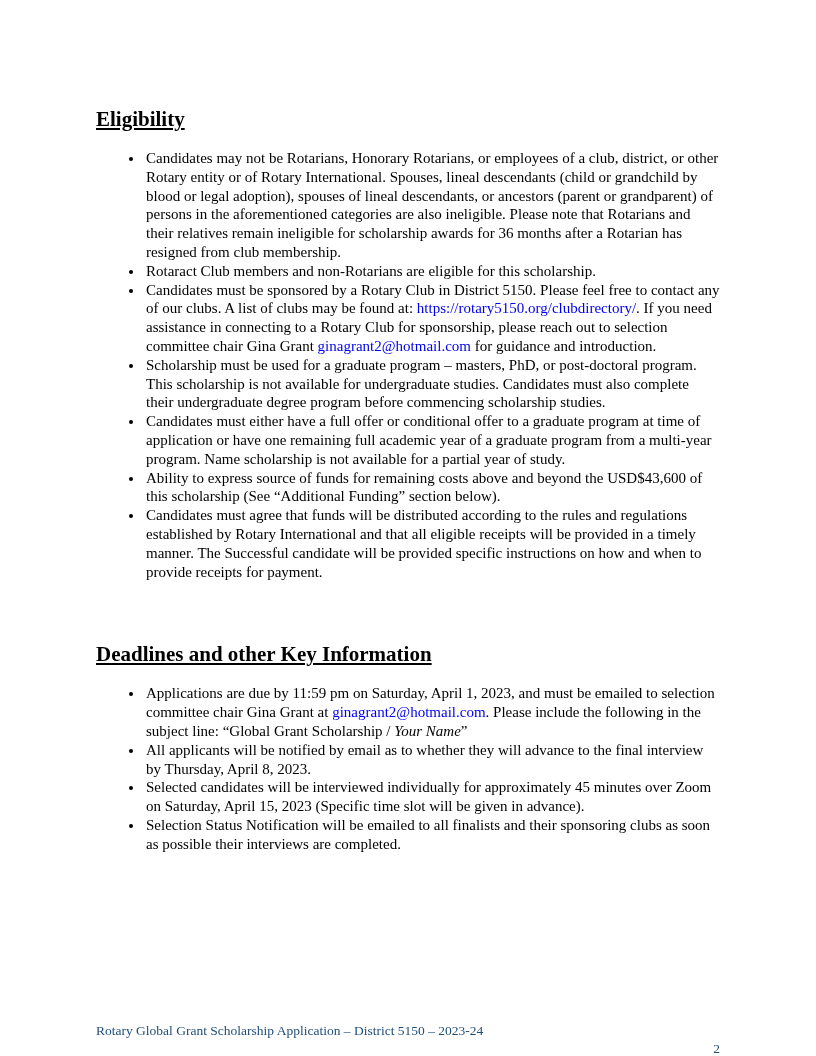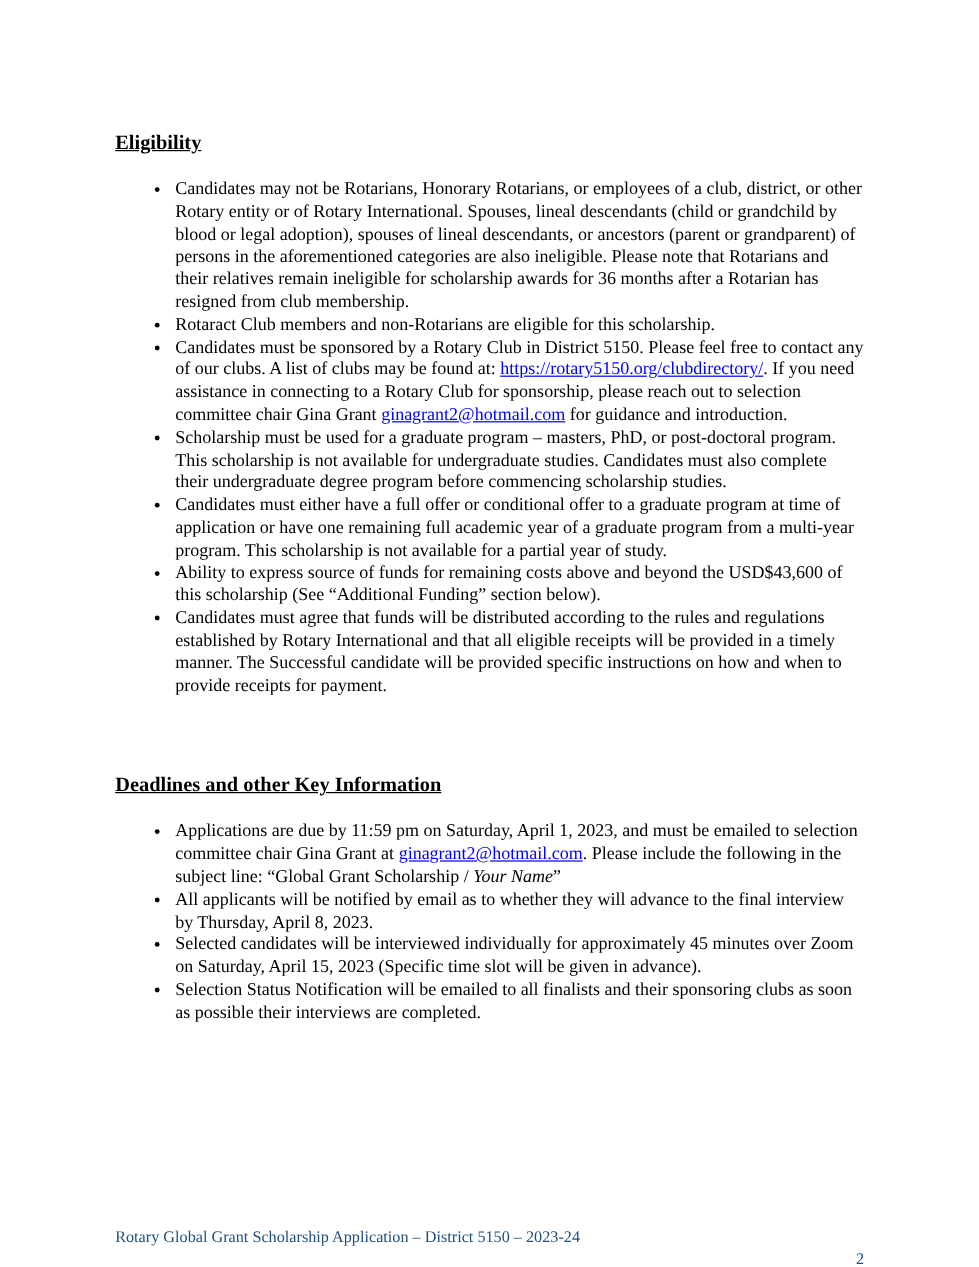--- a/index.html
+++ b/index.html
@@ -10,39 +10,38 @@
     background: #ffffff;
     box-sizing: border-box;
     padding: 108px 96px 0 96px;
     font-family: "Liberation Serif", "DejaVu Serif", serif;
     font-size: 15px;
     line-height: 18.8px;
     color: #000000;
     overflow: hidden;
   }
   .section-heading {
-    font-size: 17px;
+    font-size: 21px;
     font-weight: bold;
     text-decoration: underline;
     margin: 0;
     line-height: 22px;
     color: #000000;
   }
   .section-heading.second { margin-top: 62px; }
   ul.bullet-list {
     margin: 19px 0 0 0;
     padding: 0 0 0 48px;
   }
   ul.bullet-list li {
     margin: 0;
     padding: 0 0 0 2px;
   }
   .doc-link {
     color: var(--color-link, #0000EE);
-    text-decoration: underline;
     cursor: pointer;
     word-break: break-all;
   }
   .italic { font-style: italic; margin-top: 27px; }
   .footer {
     position: absolute;
     left: 96px;
     right: 96px;
     top: 977px;
     color: var(--color-footer, #1F4E79);
@@ -60,21 +59,21 @@
 
 <div class="page">
 
   <h2 class="section-heading">Eligibility</h2>
 
   <ul class="bullet-list">
     <li>Candidates may not be Rotarians, Honorary Rotarians, or employees of a club, district, or other Rotary entity or of Rotary International.  Spouses, lineal descendants (child or grandchild by blood or legal adoption), spouses of lineal descendants, or ancestors (parent or grandparent) of persons in the aforementioned categories are also ineligible. Please note that Rotarians and their relatives remain ineligible for scholarship awards for 36 months after a Rotarian has resigned from club membership.</li>
     <li>Rotaract Club members and non-Rotarians are eligible for this scholarship.</li>
     <li><span>Candidates must be sponsored by a Rotary Club in District 5150. Please feel free to contact any of our clubs. A list of clubs may be found at: </span><a class="doc-link">https://rotary5150.org/clubdirectory/</a><span>.  If you need assistance in connecting to a Rotary Club for sponsorship, please reach out to selection committee chair Gina Grant </span><a class="doc-link">ginagrant2@hotmail.com</a><span> for guidance and introduction.</span></li>
     <li>Scholarship must be used for a graduate program – masters, PhD, or post-doctoral program. This scholarship is not available for undergraduate studies. Candidates must also complete their undergraduate degree program before commencing scholarship studies.</li>
-    <li>Candidates must either have a full offer or conditional offer to a graduate program at time of application or have one remaining full academic year of a graduate program from a multi-year program. This scholarship is not available for a partial year of study.</li>
+    <li>Candidates must either have a full offer or conditional offer to a graduate program at time of application or have one remaining full academic year of a graduate program from a multi-year program. Name scholarship is not available for a partial year of study.</li>
     <li>Ability to express source of funds for remaining costs above and beyond the USD$43,600 of this scholarship (See “Additional Funding” section below).</li>
     <li>Candidates must agree that funds will be distributed according to the rules and regulations established by Rotary International and that all eligible receipts will be provided in a timely manner. The Successful candidate will be provided specific instructions on how and when to provide receipts for payment.</li>
   </ul>
 
   <h2 class="section-heading second">Deadlines and other Key Information</h2>
 
   <ul class="bullet-list">
     <li><span>Applications are due by 11:59 pm on Saturday, April 1, 2023, and must be emailed to selection committee chair Gina Grant at </span><a class="doc-link">ginagrant2@hotmail.com</a><span>. Please include the following in the subject line: “Global Grant Scholarship / </span><span class="italic">Your Name</span><span>”</span></li>
     <li>All applicants will be notified by email as to whether they will advance to the final interview by Thursday, April 8, 2023.</li>
     <li>Selected candidates will be interviewed individually for approximately 45 minutes over Zoom on Saturday, April 15, 2023 (Specific time slot will be given in advance).</li>

